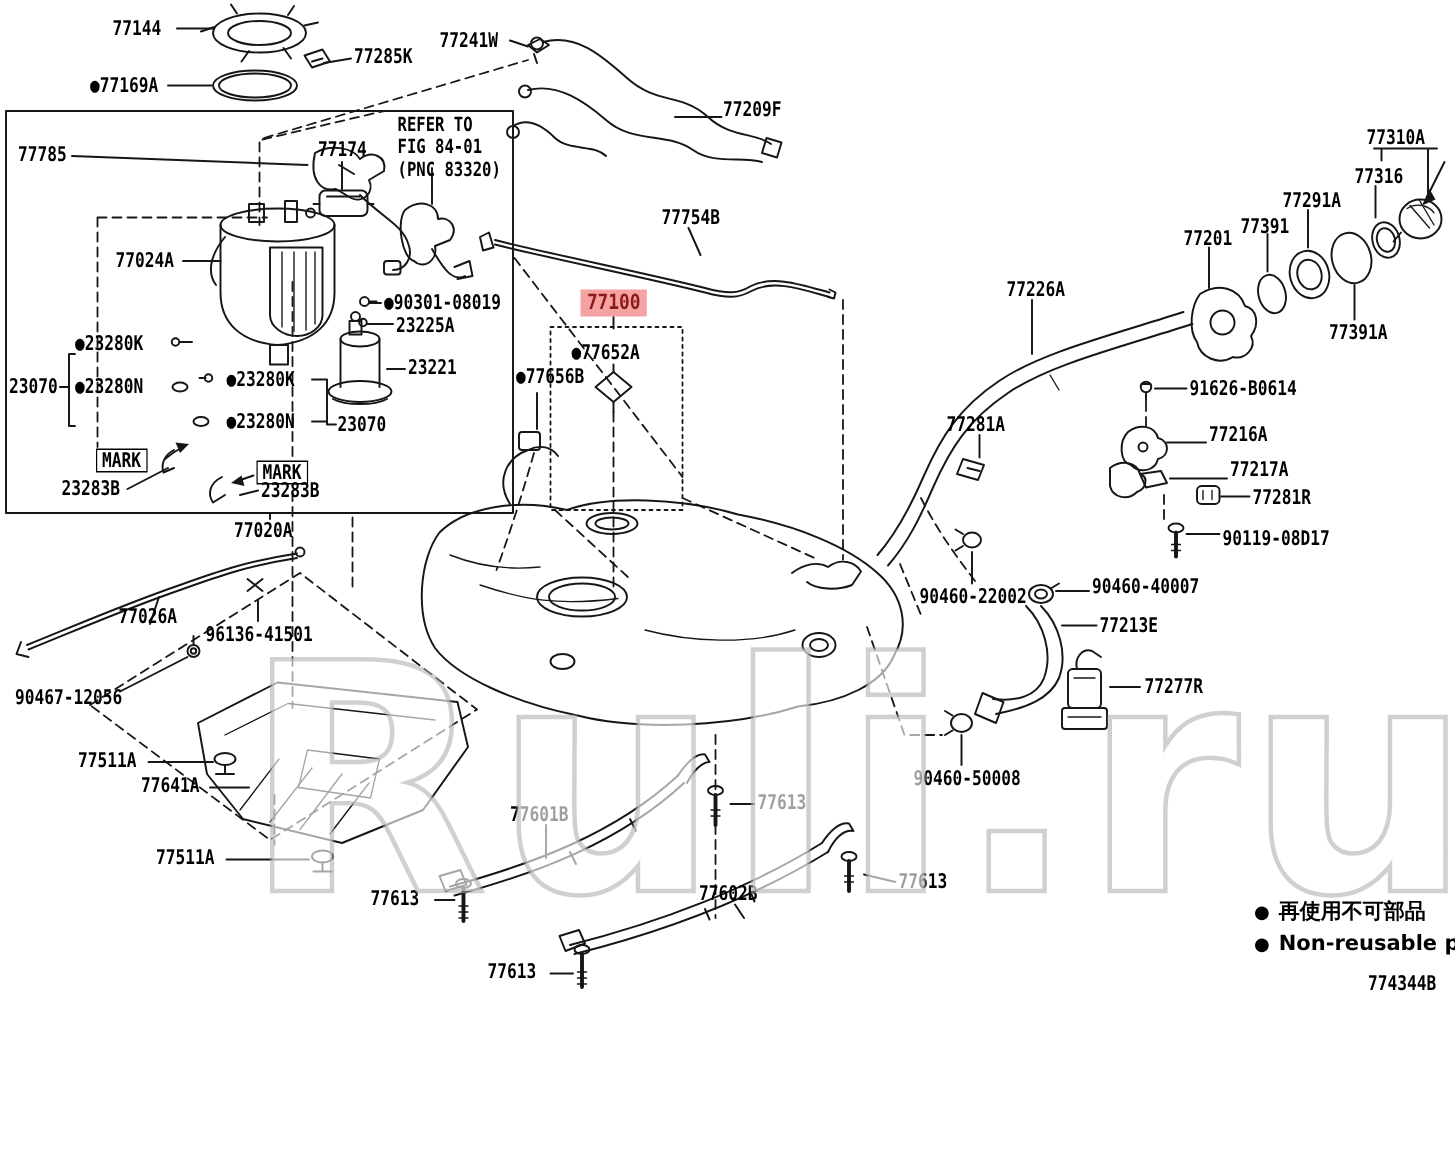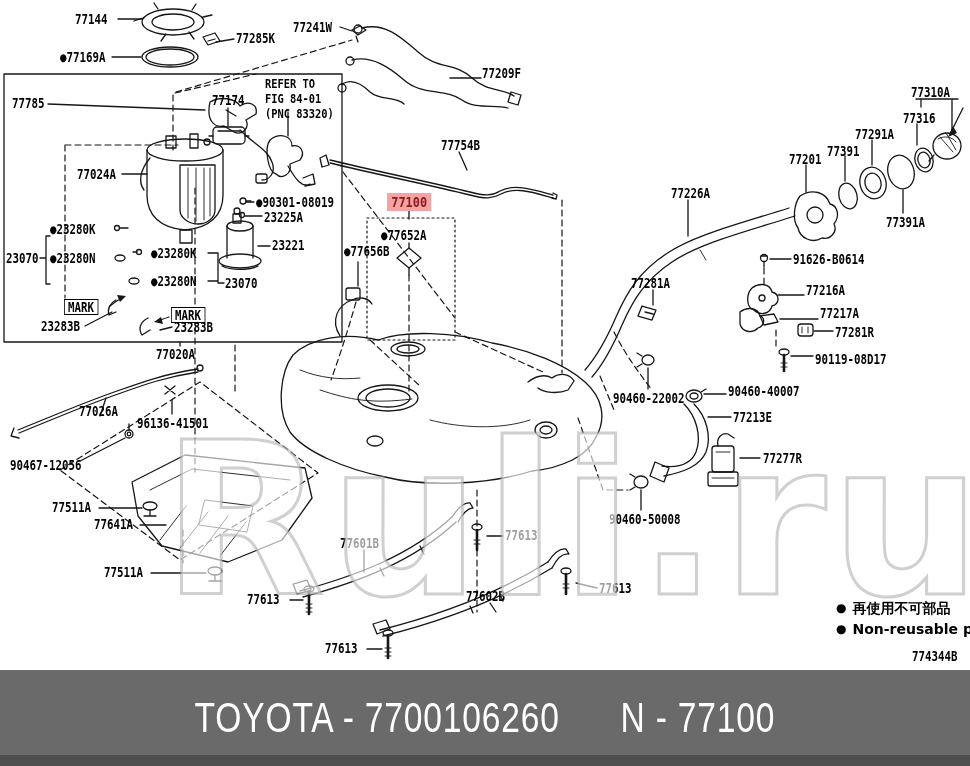--- a/index.html
+++ b/index.html
@@ -368,17 +368,13 @@
         <span class="legend-bullet">●</span>
         <span>Non-reusable part</span>
       </div>
     </div>
 
     <div class="figcode">774344B</div>
 
     <div class="watermark">Ruli.ru</div>
   </div>
 
-  <div class="banner" style="background: rgb(106, 106, 106);">
-    <div class="banner-text" style="color: rgb(255, 255, 255);">TOYOTA - 7700106260      N - 77100</div>
-    <div class="banner-strip" style="background: rgb(78, 78, 78);"></div>
-  </div>
 </div>
 
 </body></html>

